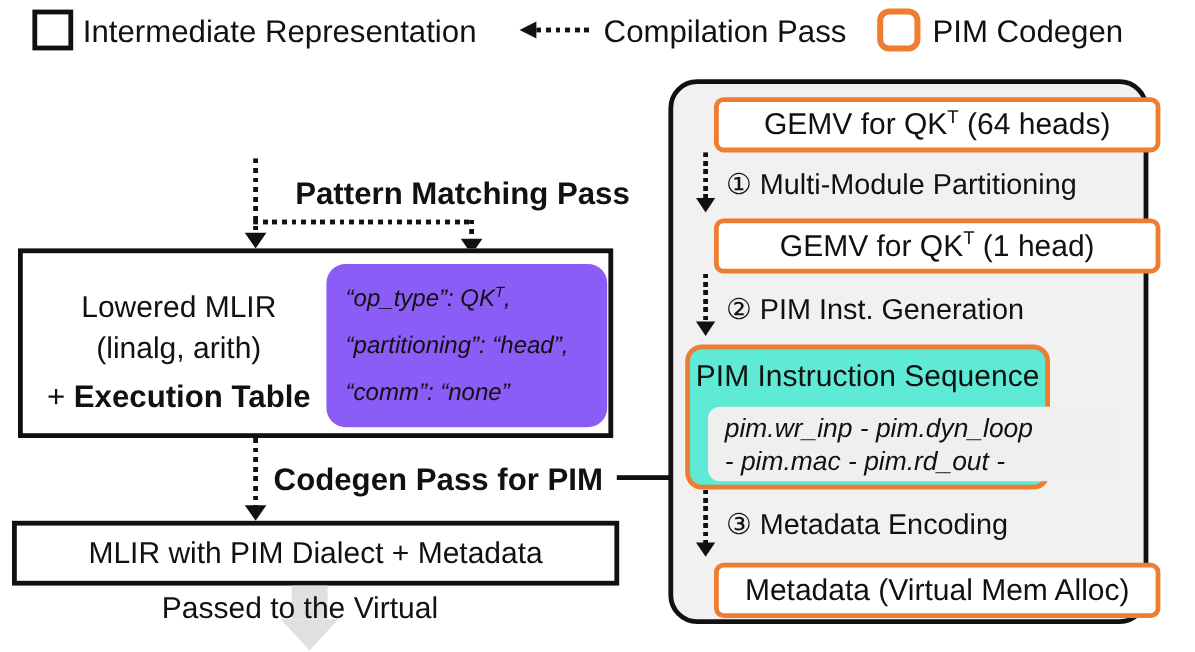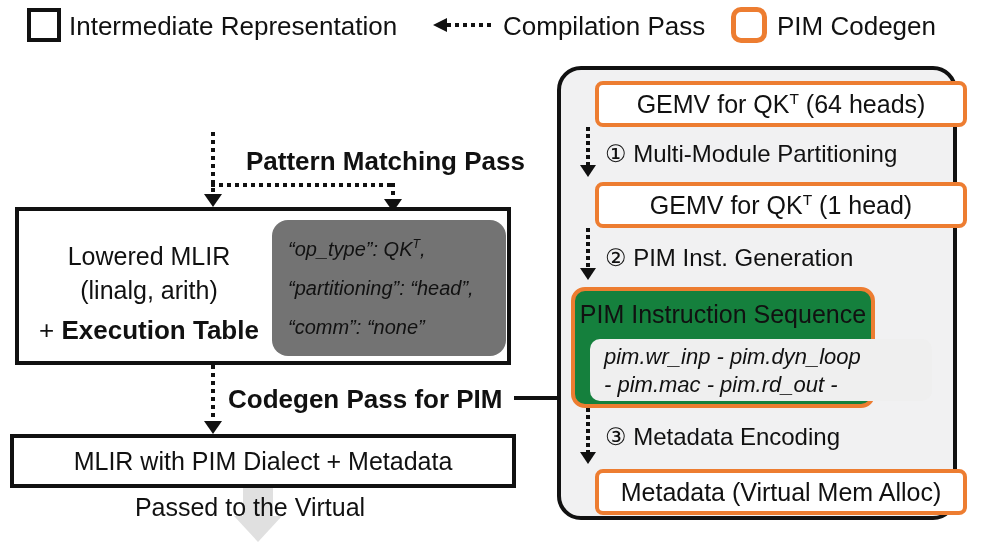--- a/index.html
+++ b/index.html
@@ -43,40 +43,40 @@
   .branch-hline { left:211px; top:183px; width:182px; }
   .branch-vline { left:391px; top:183px; height:17px; }
   .branch-head  { left:384px; top:199px; }
   .arrow3-line { left:211px; top:365px; height:57px; }
   .arrow3-head { left:204px; top:421px; }
 
   
   .box2-text { left:4px; top:28px; width:252px; text-align:center; font-size:25px; line-height:34px; }
   .box2-bold { left:4px; top:104px; width:252px; text-align:center; font-size:26px; white-space:nowrap; }
   .box2-bold .bold-part { font-weight:bold; }
-  .exec-box { left:253px; top:9px; width:234px; height:136px; background:#737373; border-radius:16px;
+  .exec-box { left:253px; top:9px; width:234px; height:136px; background:#8b5cf6; border-radius:16px;
       font-style:italic; font-size:20px; line-height:39px; padding:10px 0 0 16px; text-align:left; }
   sup { font-size:62%; vertical-align:super; line-height:0; }
 
   
   .codegen-line { left:514px; top:396px; width:46px; height:4px; background:#111; }
 
   
   .runtime-shaft { left:243px; top:488px; width:30px; height:28px; background:#E0E0E0; }
   .runtime-head { left:234px; top:516px; width:0; height:0;
       border-left:24px solid transparent; border-right:24px solid transparent; border-top:26px solid #E0E0E0; }
   .runtime-label { left:0px; top:493px; width:500px; text-align:center; font-size:25px; z-index:3; }
 
   
   .panel { left:557px; top:66px; width:400px; height:454px; background:#F1F1F2; border:4px solid #111; border-radius:24px; }
   .obox { position:absolute; left:10px; width:372px; height:46px; border:4px solid #ED7D31; border-radius:8px;
       background:#fff; text-align:center; font-size:25px; line-height:39px; white-space:nowrap;margin-left:24px; }
   .boxA { top:11px; }
   .boxB { top:112px; }
-  .boxC { position:absolute; left:10px; top:217px; width:304px; height:121px; border:4px solid #ED7D31; border-radius:14px; background:#15803d; }
+  .boxC { position:absolute; left:10px; top:217px; width:304px; height:121px; border:4px solid #ED7D31; border-radius:14px; background:#5eead4; }
   .boxC-title { position:absolute; left:0; top:9px; width:100%; text-align:center; font-size:25px; }
   .code-box { position:absolute; left:15px; top:48px; width:342px; height:62px; background:#EFEFEF; border-radius:10px;
       font-style:italic; font-size:22px; line-height:28px; padding:4px 0 0 14px; }
   .boxD { top:399px; }
 
   .step-label { position:absolute; left:44px; font-size:24px; white-space:nowrap; }
   .s1-label { top:70px; }
   .s2-label { top:174px; }
   .s3-label { top:353px; }
   .svdot { position:absolute; left:25px; width:4px;

